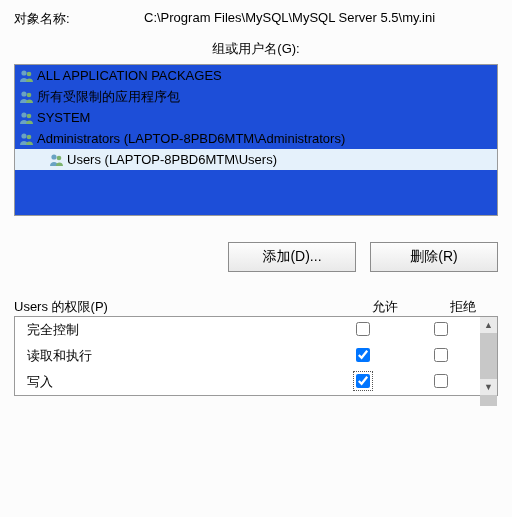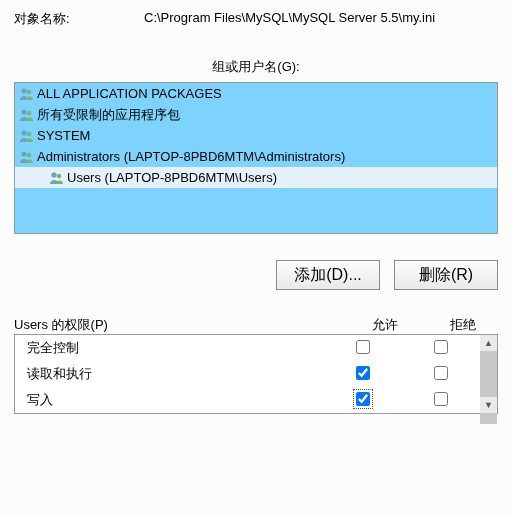--- a/index.html
+++ b/index.html
@@ -7,37 +7,37 @@
     margin: 0;
     padding: 10px 14px;
     font-family: "Microsoft YaHei", "Segoe UI", Tahoma, sans-serif;
     font-size: 13px;
     background: #fcfcfc;
     color: #000;
     width: 512px;
   }
   .row {
     display: flex;
-    margin-bottom: 30px;
+    margin-bottom: 12px;
   }
   .label-col {
     width: 130px;
   }
   .value-col {
     flex: 1;
     white-space: nowrap;
     overflow: hidden;
   }
   .group-label {
     margin-bottom: 6px;
     text-align: center;
   }
   .list-box {
     border: 1px solid #9a9a9a;
-    background: #7dd3fc;
+    background: #1d4ed8;
     height: 152px;
     overflow: hidden;
     margin-bottom: 12px;
   }
   .list-item {
     display: flex;
     align-items: center;
     gap: 2px;
     padding: 2px 4px 1px 4px;
     cursor: default;
@@ -53,26 +53,26 @@
     flex: 0 0 16px;
     display: inline-block;
   }
   .button-row {
     display: flex;
     justify-content: flex-end;
     gap: 14px;
     margin: 26px 0 10px 0;
   }
   .button-row button {
-    width: 104px;
+    width: 128px;
     height: 30px;
     background: linear-gradient(#fdfdfd, #e9e9e9);
     border: 1px solid #8c8c8c;
     font-family: inherit;
-    font-size: 16px;
+    font-size: 14px;
     cursor: pointer;
   }
   .perm-header {
     display: flex;
     margin-top: 26px;
     padding-right: 22px;
   }
   .perm-header .spacer { flex: 1; }
   .perm-header .col-allow,
   .perm-header .col-deny {

